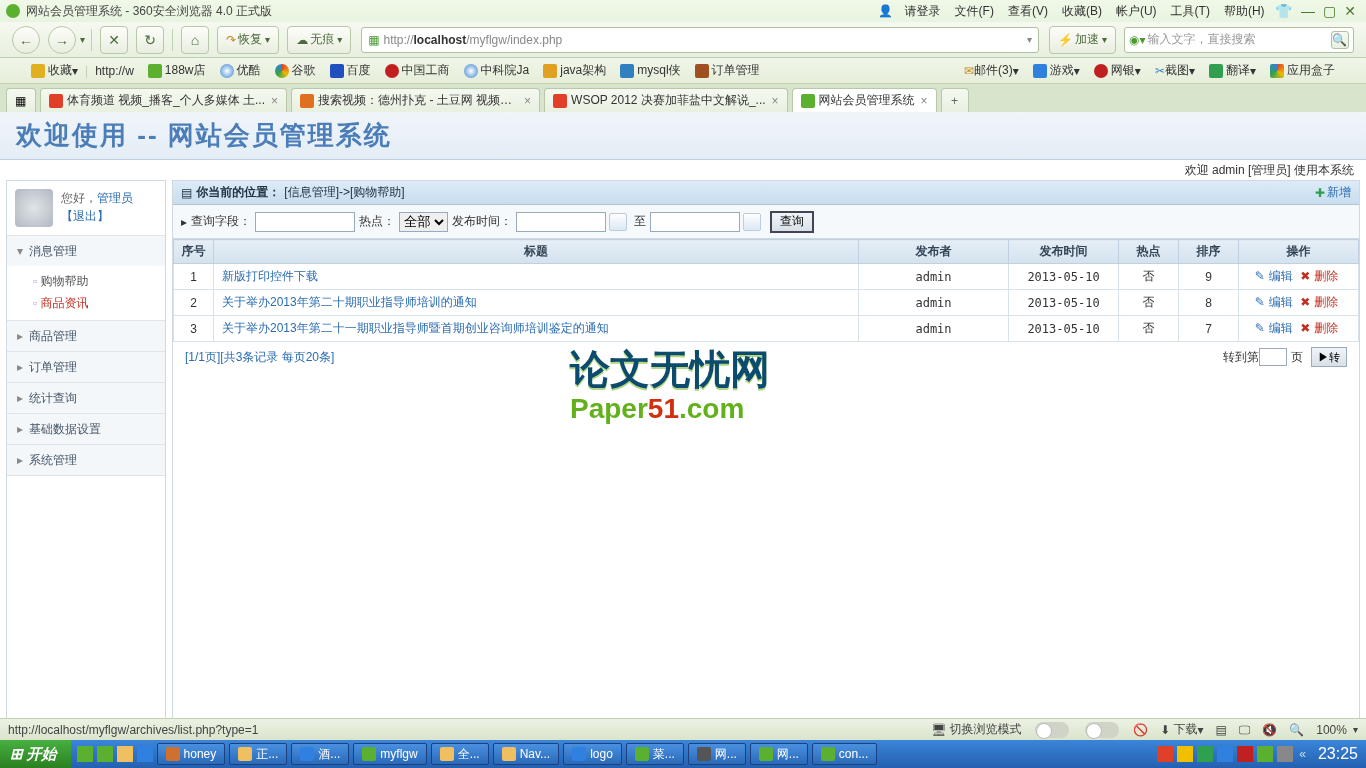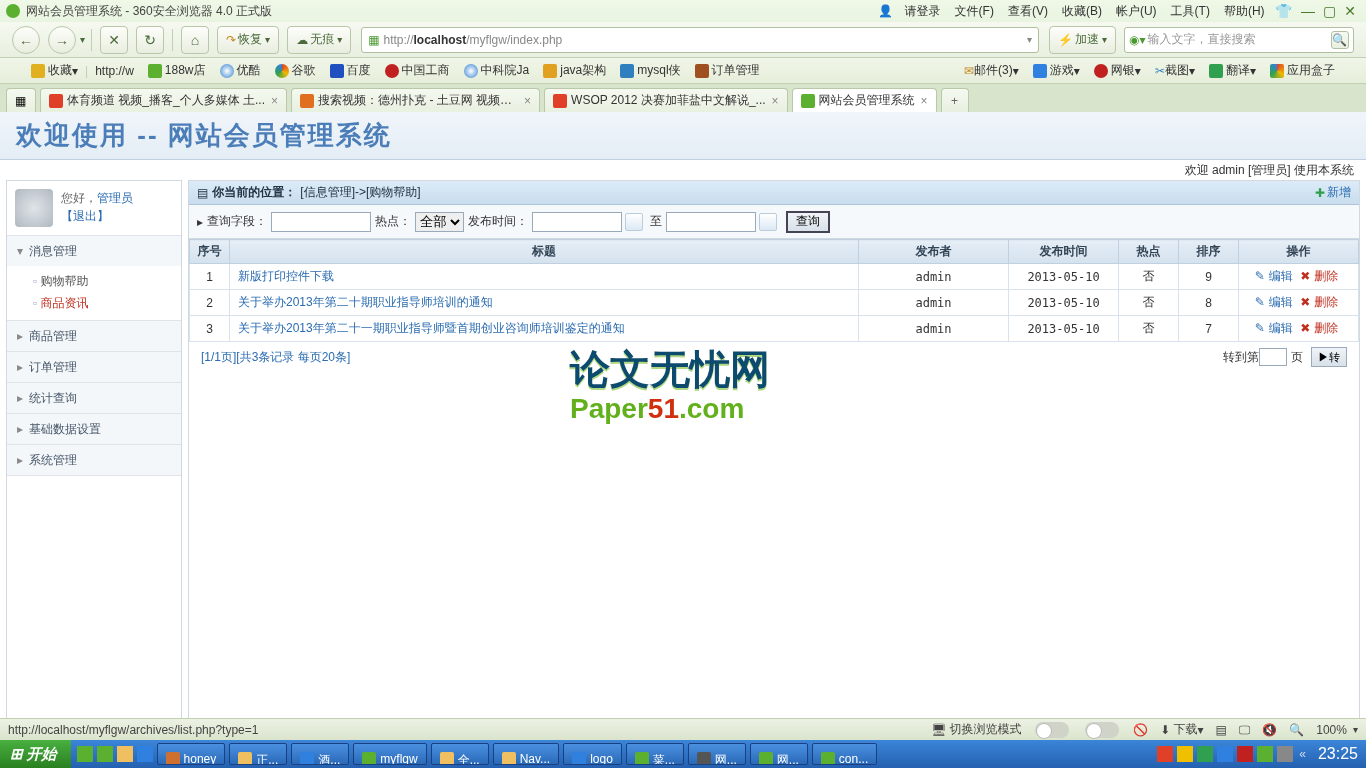--- a/index.html
+++ b/index.html
@@ -34,21 +34,21 @@
 .tab .tic { width: 14px; height: 14px; margin-right: 4px; display: inline-block; border-radius: 2px; }
 .tab .ttxt { white-space: nowrap; overflow: hidden; text-overflow: ellipsis; max-width: 200px; color: #333; }
 .tab .tclose { color: #888; margin-left: 6px; }
 .tab.add { width: 28px; padding: 0; justify-content: center; color: #666; }
 
 
 .app-header { height: 48px; background: linear-gradient(#f0f5fa, #e4edf5); display: flex; align-items: center; padding: 0 16px; font-size: 26px; color: #4b7db8; font-weight: bold; letter-spacing: 2px; border-bottom: 1px solid #c0d0e0; }
 .app-subbar { height: 20px; text-align: right; padding: 2px 12px 0 0; font-size: 12px; color: #333; }
 
 .app-body { display: flex; height: 560px; }
-.sidebar { width: 176px; border: 1px solid #d0d8e0; margin: 0 6px; }
+.sidebar { width: 160px; border: 1px solid #d0d8e0; margin: 0 6px; }
 .user-box { display: flex; padding: 8px; border-bottom: 1px solid #e0e4ea; }
 .user-box .avatar { width: 38px; height: 38px; background: radial-gradient(#e0e4e8,#b0b8c0); border-radius: 4px; margin-right: 8px; }
 .user-box .u-line { line-height: 18px; color: #666; }
 .user-box .u-line a { color: #2b6cb0; cursor: pointer; }
 
 .menu-group { border-bottom: 1px solid #e0e4ea; }
 .menu-head { height: 30px; display: flex; align-items: center; padding: 0 10px; color: #456; background: #f4f7fa; cursor: pointer; }
 .menu-head::before { content: "▸"; margin-right: 6px; color: #888; }
 .menu-head.open::before { content: "▾"; }
 .menu-sub { padding: 4px 0 6px 26px; }
@@ -90,21 +90,21 @@
 
 .statusbar { position: absolute; left: 0; bottom: 28px; height: 22px; width: 100%; background: linear-gradient(#ecf2e4,#dae4cc); border-top: 1px solid #c0d0b0; display: flex; align-items: center; padding: 0 8px; color: #444; }
 .statusbar .spacer { flex: 1; }
 .statusbar .sb-item { margin: 0 6px; cursor: pointer; display: flex; align-items: center; }
 .toggle { width: 34px; height: 16px; border-radius: 8px; background: #d0d4c8; position: relative; display: inline-block; margin: 0 2px; }
 .toggle::after { content:""; position:absolute; width:14px; height:14px; border-radius:50%; background:#fff; top:1px; left:1px; border:1px solid #bbb; }
 
 
 .taskbar { position: absolute; left: 0; bottom: 0; height: 28px; width: 100%; background: linear-gradient(#3b85d8,#2460b0); display: flex; align-items: center; color: #fff; }
 .start-btn { height: 28px; padding: 0 14px 0 10px; background: linear-gradient(#48b040,#2a8020); display: flex; align-items: center; font-weight: bold; font-style: italic; font-size: 15px; cursor: pointer; }
-.task-item { height: 22px; margin: 0 2px; padding: 8px 8px; background: linear-gradient(#4a90e0,#2a6ab8); border: 1px solid #1a4080; border-radius: 2px; display: flex; cursor: pointer; font-size: 12px; max-width: 86px; overflow: hidden; }
+.task-item { height: 22px; margin: 0 2px; padding: 0 8px; background: linear-gradient(#4a90e0,#2a6ab8); border: 1px solid #1a4080; border-radius: 2px; display: flex; align-items: center; cursor: pointer; font-size: 12px; max-width: 86px; overflow: hidden; }
 .task-item .tic { width: 14px; height: 14px; margin-right: 4px; background: #f0f0a0; border-radius: 2px; }
 .taskbar .spacer { flex: 1; }
 .tray-ic { width: 16px; height: 16px; margin: 0 2px; display: inline-block; }
 .clock { padding: 0 8px; font-size: 16px; }
 </style>
 </head>
 <body>
 
 <div class="titlebar">
   <span class="favicon"></span>

